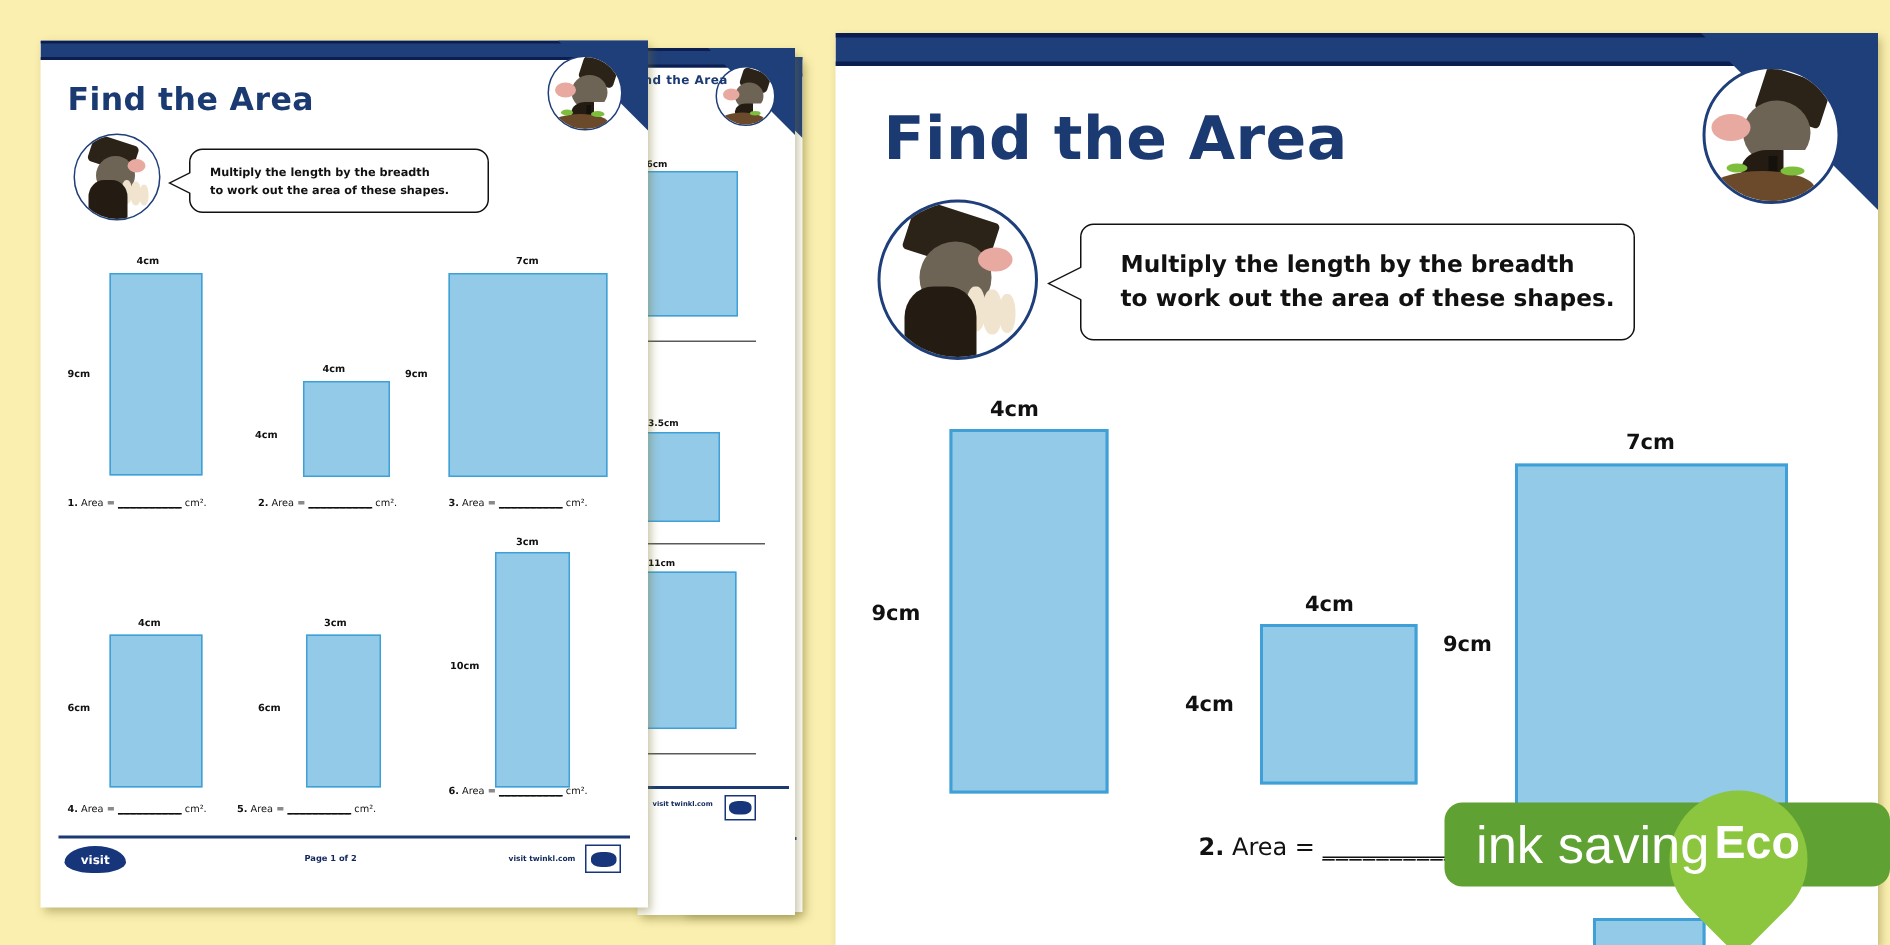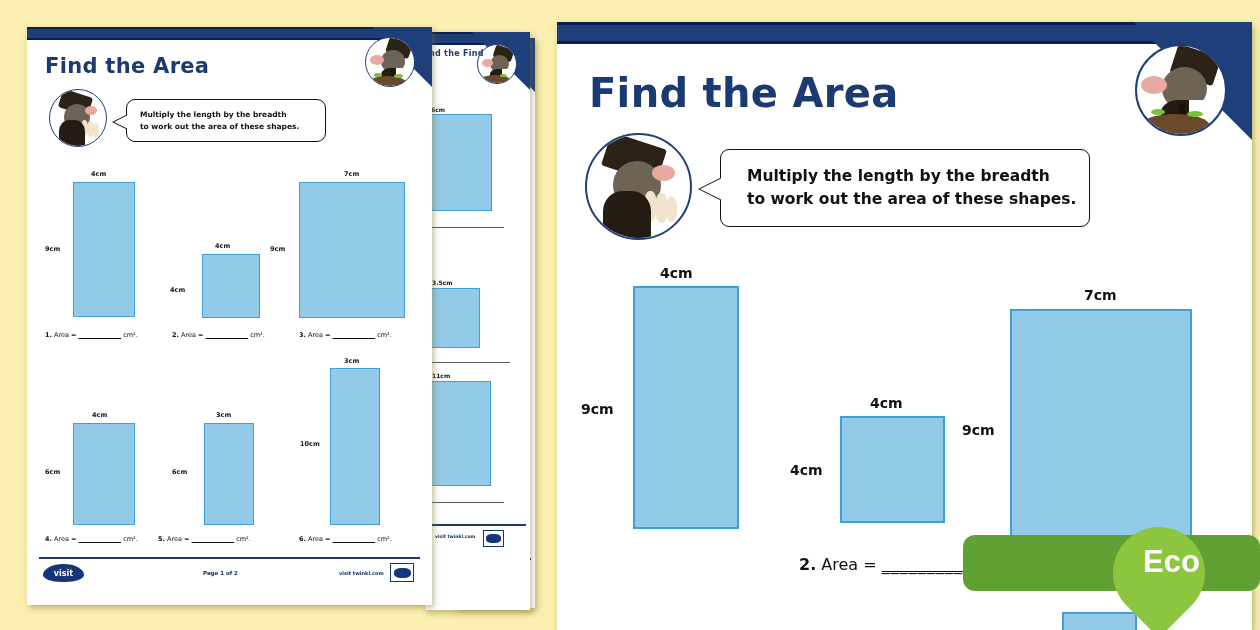--- a/index.html
+++ b/index.html
@@ -183,21 +183,21 @@
         <div class="m-cap" style="left:16px;top:2px;width:19px;height:13px;"></div>
         <div class="m-head" style="left:12px;top:10px;width:19px;height:18px;"></div>
         <div class="m-snout" style="left:4px;top:14px;width:11px;height:8px;"></div>
         <div class="m-suit" style="left:12px;top:24px;width:18px;height:13px;"></div>
         <div class="m-collar" style="left:24px;top:24px;width:7px;height:10px;"></div>
         <div class="m-mound" style="left:2px;top:30px;width:30px;height:11px;"></div>
         <div class="m-grass" style="left:22px;top:29px;width:7px;height:3px;"></div>
       </div>
     </div>
 
-    <div class="title" style="left:4px;top:17px;font-size:8px;">nd the Find</div>
+    <div class="title" style="left:4px;top:17px;font-size:8px;">nd the Area</div>
 
     <div class="dim" style="left:6px;top:74px;font-size:6px;">6cm</div>
     <div class="rect" style="left:1px;top:82px;width:66px;height:97px;"></div>
     <div class="sep-rule" style="left:1px;top:195px;width:78px;"></div>
 
     <div class="dim" style="left:7px;top:247px;font-size:6px;">3.5cm</div>
     <div class="rect" style="left:1px;top:256px;width:54px;height:60px;"></div>
     <div class="sep-rule" style="left:1px;top:330px;width:84px;"></div>
 
     <div class="dim" style="left:7px;top:340px;font-size:6px;">11cm</div>
@@ -298,21 +298,21 @@
       <span>Area =</span>
       <span class="ul">__________</span>
       <span>cm².</span>
     </div>
     <div class="qline" style="left:131px;top:508px;font-size:6.5px;">
       <b>5.</b>
       <span>Area =</span>
       <span class="ul">__________</span>
       <span>cm².</span>
     </div>
-    <div class="qline" style="left:272px;top:508px;font-size:6.5px;">
+    <div class="qline" style="left:272px;top:496px;font-size:6.5px;">
       <b>6.</b>
       <span>Area =</span>
       <span class="ul">__________</span>
       <span>cm².</span>
     </div>
 
     <div class="foot-rule" style="left:12px;right:12px;top:530px;height:2px;"></div>
     <div class="twinkl-logo" style="left:16px;top:537px;width:41px;height:18px;font-size:8px;">visit</div>
     <div class="foot-txt" style="left:176px;top:543px;font-size:5.5px;">Page 1 of 2</div>
     <div class="foot-txt" style="left:312px;top:543px;font-size:5px;">visit twinkl.com</div>
@@ -381,14 +381,15 @@
     <span>Area =</span>
     <span class="ul">____________</span>
     <span>cm</span>
   </div>
 </div>
 
 <div id="eco">
   <div class="eco-pill"></div>
   <div class="eco-stem"></div>
   <div class="eco-leaf"></div>
+  <div class="eco-t1">ink saving</div>
   <div class="eco-t2">Eco</div>
 </div>
 
 </body></html>

